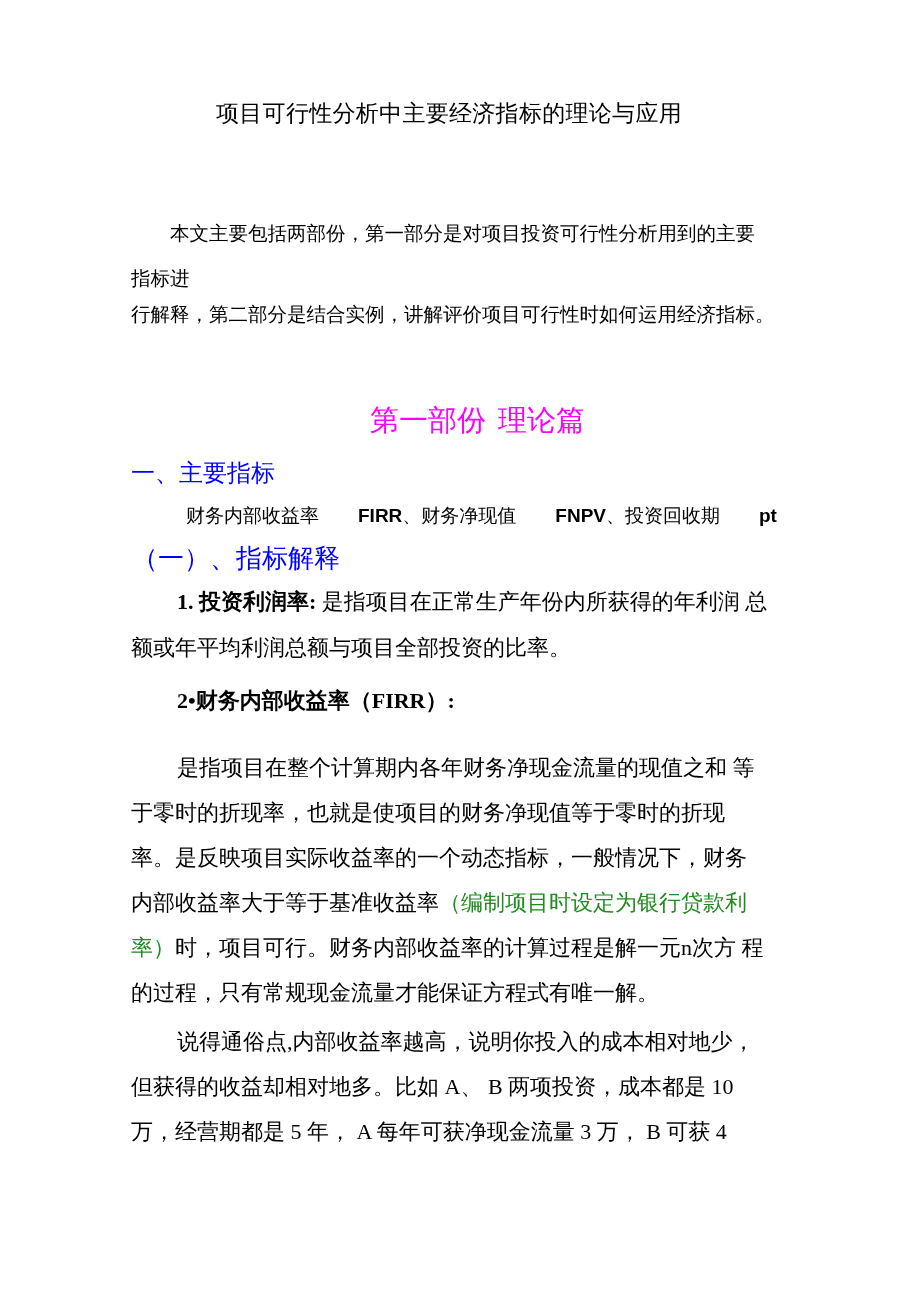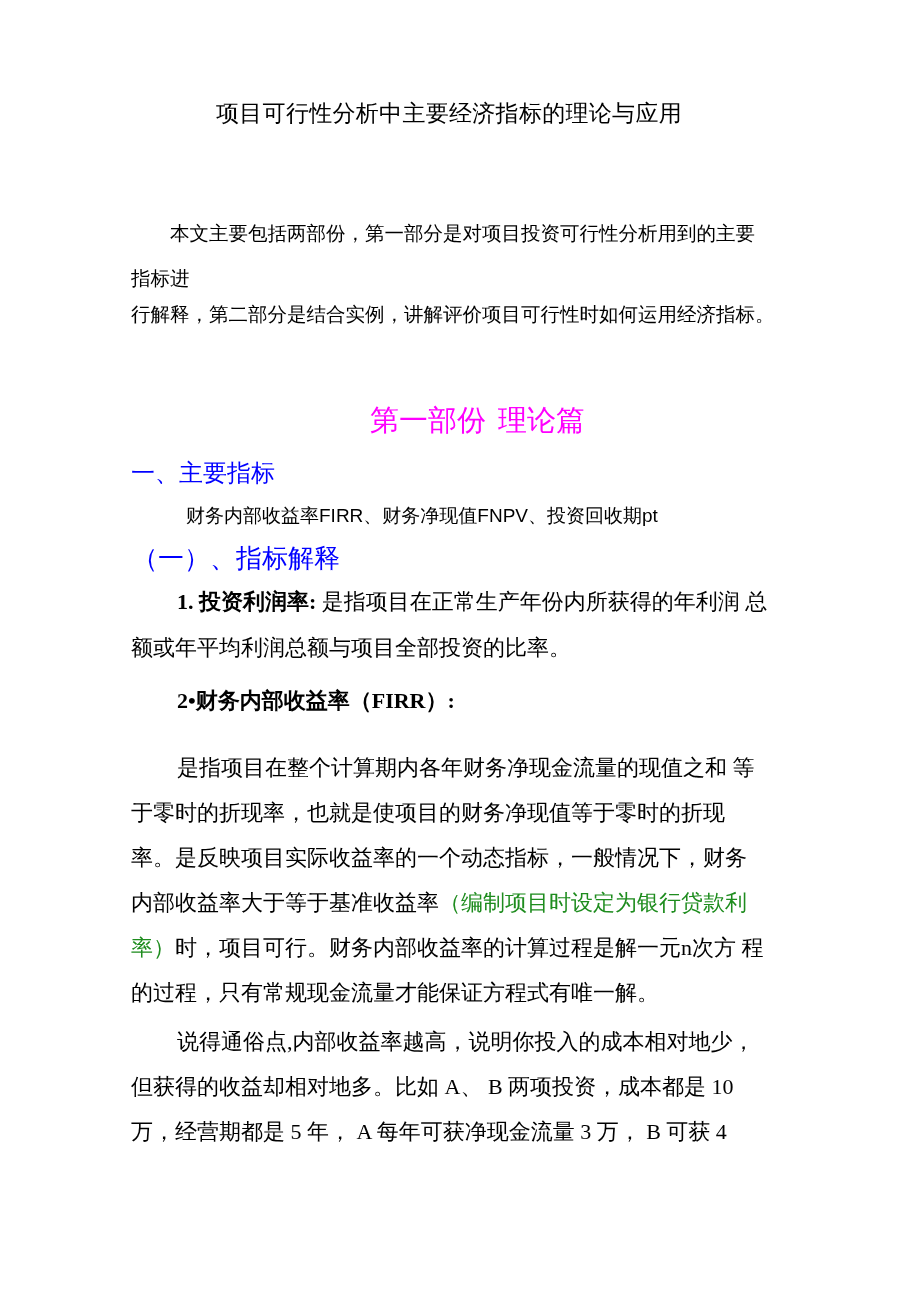--- a/index.html
+++ b/index.html
@@ -41,21 +41,21 @@
       top: 461px;
       font-size: 24px;
       color: #0000ff;
     }
     .h1-sub {
       left: 186px;
       top: 506px;
       font-size: 19px;
       font-family: "Liberation Sans", sans-serif;
     }
-    .h1-sub b { font-weight: normal; }
+    .h1-sub b { font-weight: bold; margin-left: 39px; }
     .h2 {
       left: 132px;
       top: 545px;
       font-size: 26px;
       color: #0000ff;
     }
     .serif {
       font-family: "Liberation Serif", "DejaVu Serif", serif;
       font-size: 22px;
     }

